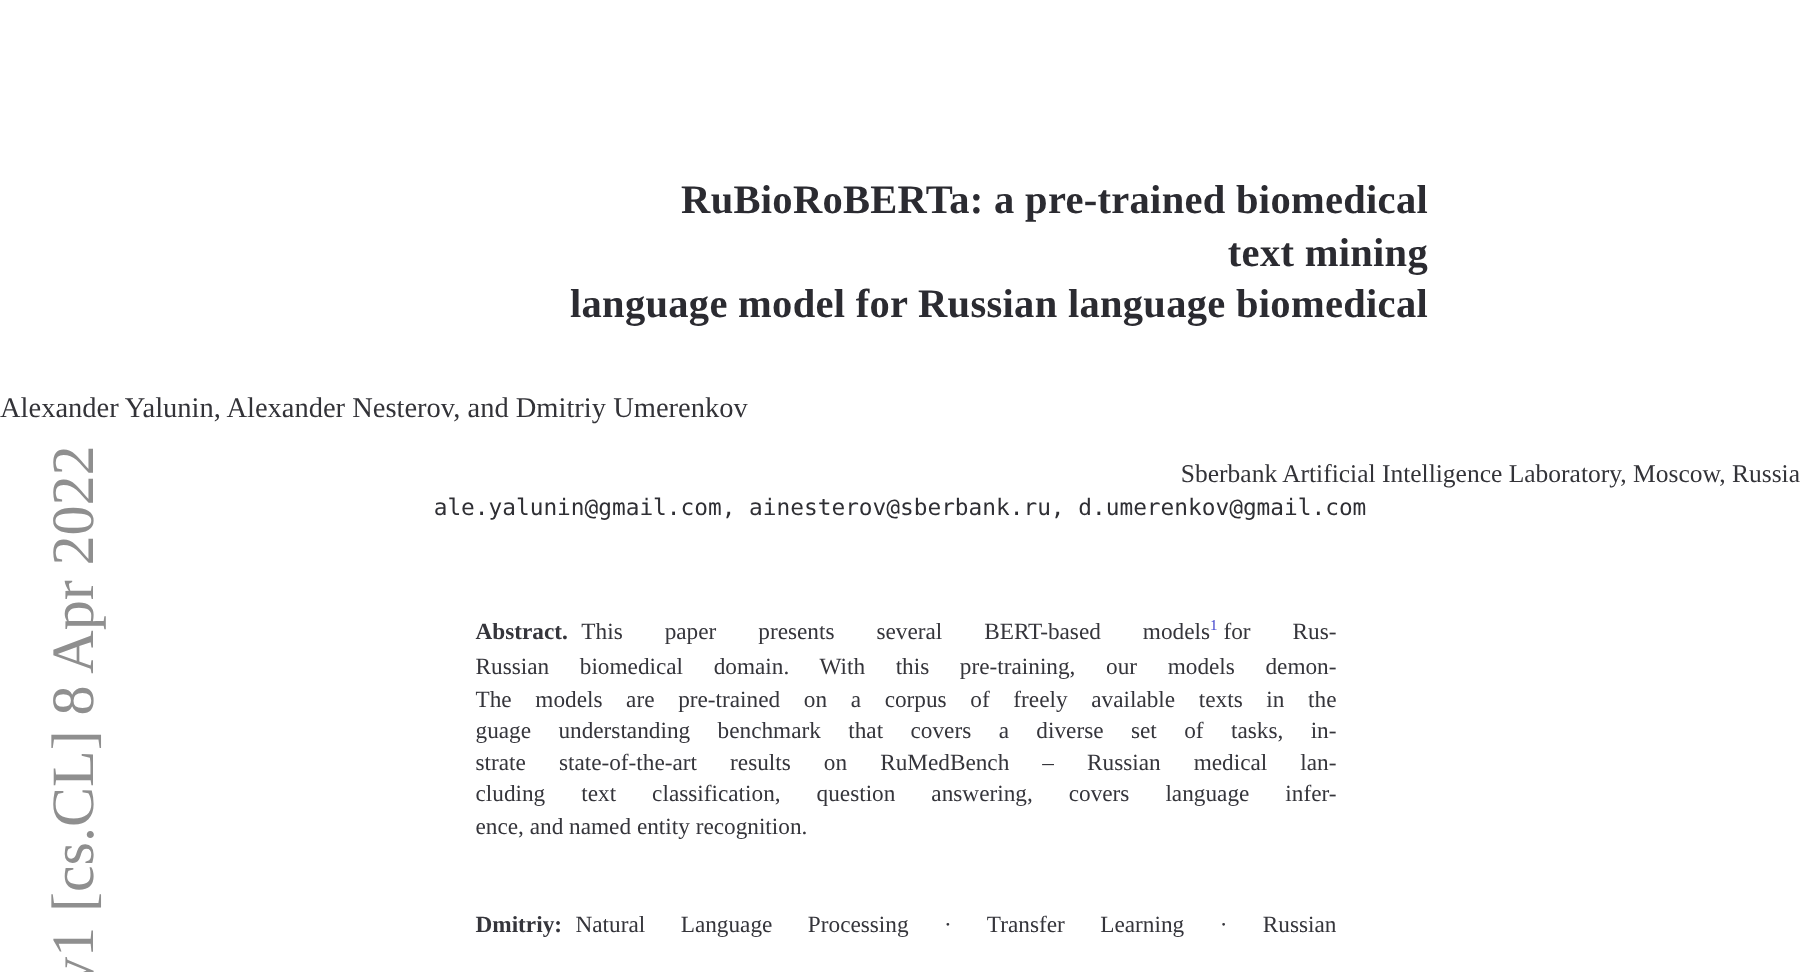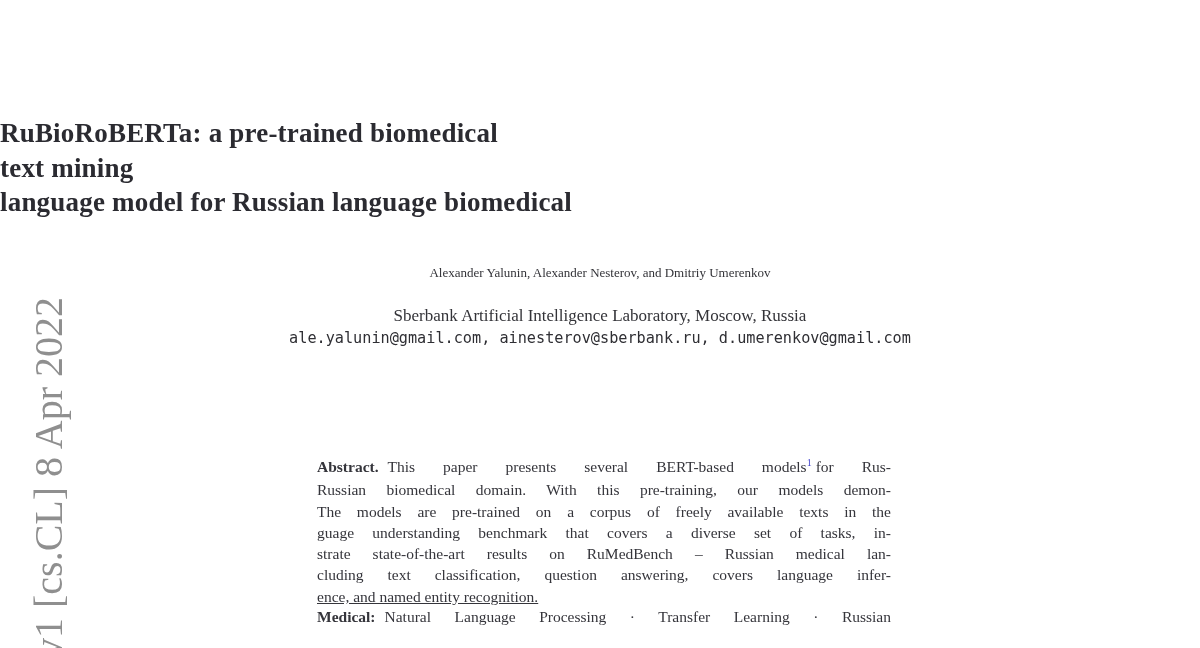--- a/index.html
+++ b/index.html
@@ -31,45 +31,44 @@
     line-height: 50px;
     color: #8f8f8f;
   }
 
   
   .title {
     position: absolute;
     top: 116px;
     left: 0;
     width: 952px;
-    text-align: left;
+    text-align: right;
     font-weight: bold;
     font-size: 27px;
     line-height: 34.5px;
     color: #2b2b31;
     letter-spacing: 0.2px;
   }
 
   .authors {
     position: absolute;
     top: 261px;
     left: 0;
     width: 1200px;
-    text-align: center;
-    font-size: 13px;
+    font-size: 19px;
     line-height: 24px;
     color: #333338;
   }
 
   .affiliation {
     position: absolute;
     top: 305px;
     left: 0;
     width: 1200px;
-    text-align: center;
+    text-align: right;
     font-size: 17px;
     line-height: 21px;
     color: #333338;
   }
 
   .emails {
     position: absolute;
     top: 329px;
     left: 0;
     width: 1200px;
@@ -82,42 +81,40 @@
   }
 
   .abstract {
     position: absolute;
     left: 317px;
     top: 411px;
     width: 574px;
     font-size: 15.5px;
     line-height: 21.3px;
     color: #35353b;
-    margin-top: 45px;
   }
 
   .keywords {
     position: absolute;
     left: 317px;
     top: 606px;
     width: 574px;
     font-size: 15.5px;
     line-height: 21.3px;
     color: #35353b;
   }
 
   .jline {
     text-align: justify;
     text-align-last: justify;
     text-justify: inter-word;
     white-space: normal;
   }
   .lline {
     text-align: left;
-    text-decoration: underline;
   }
 
   .blabel {
     font-weight: bold;
     margin-right: 9px;
   }
 
   .fnsup {
     position: relative;
     top: -6px;
@@ -152,16 +149,16 @@
     <div class="jline"><span class="blabel">Abstract.</span><span>This paper presents several BERT-based models</span><span class="fnsup">1</span><span class="tail">for Rus-</span></div>
     <div class="jline">Russian biomedical domain. With this pre-training, our models demon-</div>
     <div class="jline">The models are pre-trained on a corpus of freely available texts in the</div>
     <div class="jline">guage understanding benchmark that covers a diverse set of tasks, in-</div>
     <div class="jline">strate state-of-the-art results on RuMedBench – Russian medical lan-</div>
     <div class="jline">cluding text classification, question answering, covers language infer-</div>
     <div class="lline">ence, and named entity recognition.</div>
   </div>
 
   <div class="keywords">
-    <div class="jline"><span class="blabel">Medical:</span><span>Natural Language Processing · Transfer Learning · Russian</span></div>
+    <div class="jline"><span class="blabel">Dmitriy:</span><span>Natural Language Processing · Transfer Learning · Russian</span></div>
   </div>
 
 </div>
 
 </body></html>

